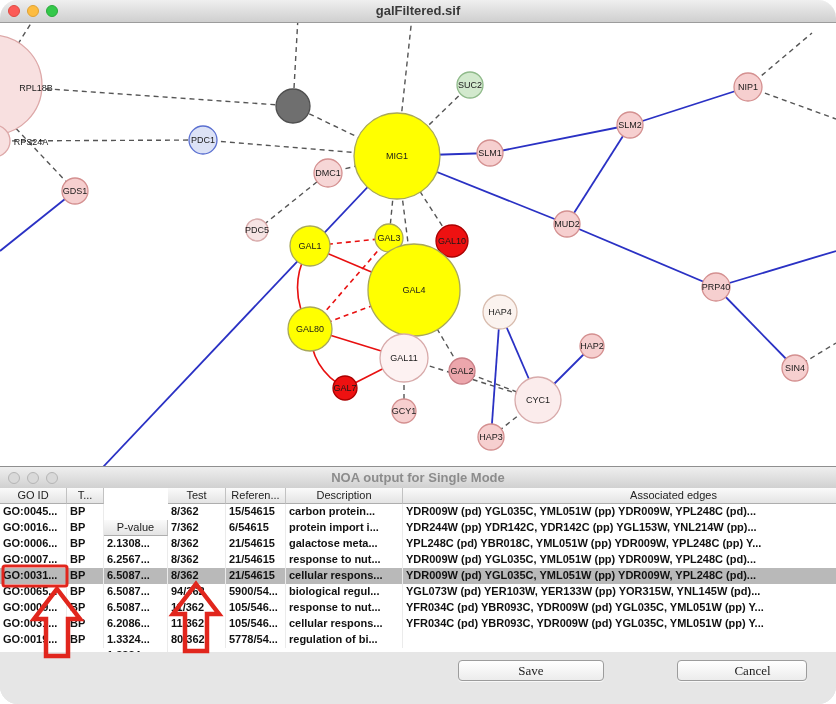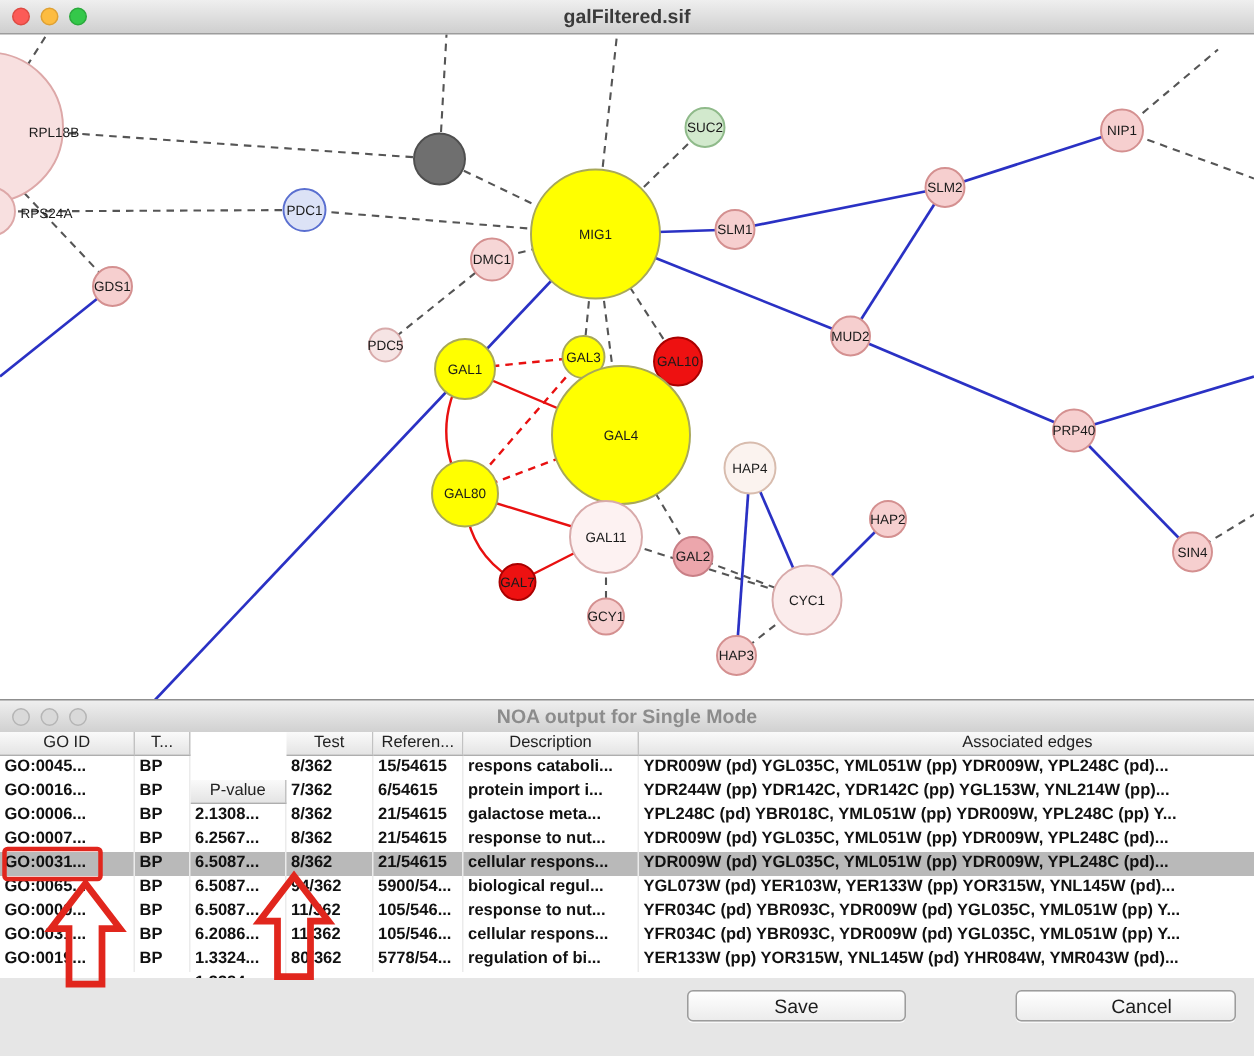--- a/index.html
+++ b/index.html
@@ -1,17 +1,17 @@
 <!DOCTYPE html>
 <html><head>
 <meta charset="utf-8">
 <style>
   html,body{margin:0;padding:0;background:#fff;}
   .screen{position:relative;width:836px;height:704px;overflow:hidden;
-          font-family:"Liberation Sans",sans-serif;background:#e8e8e8;}
+          font-family:"Liberation Sans",sans-serif;background:#e8e8e8;border-radius:18px;}
   
   .titlebar{position:relative;height:22px;
             background:linear-gradient(#efefef,#cfcfcf);
             border-bottom:1px solid #9c9c9c;}
   .titlebar .title{text-align:center;font-size:13px;font-weight:bold;
                    line-height:22px;color:#3a3a3a;}
   .titlebar.inactive .title{color:#8c8c8c;}
   .lights{position:absolute;left:8px;top:5px;display:flex;gap:7px;}
   .light{width:12px;height:12px;border-radius:50%;box-sizing:border-box;display:block;}
   .light.red{background:#fc5b57;border:1px solid #dd4b43;}
@@ -28,35 +28,35 @@
   .thead{display:flex;height:16px;}
   .hcell{box-sizing:border-box;height:16px;line-height:15px;font-size:11px;color:#222;
          text-align:center;white-space:nowrap;overflow:hidden;
          background:linear-gradient(#fafafa,#e4e4e4);
          border-right:1px solid #c2c2c2;border-bottom:1px solid #aeaeae;}
   .tbody{background:#fff;font-weight:bold;}
   .trow{display:flex;height:16px;background:#ffffff;}
   .trow.selected{background:#b9b9b9;}
   .tcell{box-sizing:border-box;height:16px;line-height:15px;font-size:11px;color:#111;
          padding:0 3px;white-space:nowrap;overflow:hidden;border-right:1px solid #ebebeb;}
-  .c-go_id{width:90px;}
+  .c-go_id{width:67px;}
   .c-type{width:37px;}
   .c-p_value{width:64px;margin-top:32px;}
   .c-test{width:58px;}
   .c-reference{width:60px;}
   .c-description{width:117px;}
   .c-edges{flex:1;border-right:none;}
   .hcell.c-edges{text-align:center;padding-left:108px;}
   
   .footer{position:absolute;left:0;top:186px;width:836px;height:52px;background:#e6e6e6;}
-  .btn{position:absolute;top:8px;height:21px;font-family:Liberation Sans, sans-serif;
+  .btn{position:absolute;top:8px;height:21px;font-family:Liberation Serif, serif;
        font-size:13px;color:#1c1c1c;background:linear-gradient(#ffffff,#ececec);
        border:1px solid #9c9c9c;border-radius:4px;box-shadow:0 1px 0 rgba(255,255,255,.7);}
   .btn.save{left:458px;width:146px;}
-  .btn.cancel{left:677px;width:147px;padding-left:27px;}
+  .btn.cancel{left:677px;width:130px;padding-left:27px;}
   
   .overlay{position:absolute;left:0;top:0;width:836px;height:704px;
            pointer-events:none;z-index:40;}
 </style>
 </head>
 <body>
 
 <div class="screen">
 
   <div class="win-main">
@@ -193,21 +193,21 @@
           <div class="hcell c-description">Description</div>
           <div class="hcell c-edges">Associated edges</div>
         </div>
       <div class="tbody" id="noa-rows">
           <div class="trow">
             <div class="tcell c-go_id">GO:0045...</div>
             <div class="tcell c-type">BP</div>
             <div class="tcell c-p_value">2.1308...</div>
             <div class="tcell c-test">8/362</div>
             <div class="tcell c-reference">15/54615</div>
-            <div class="tcell c-description">respons cataboli...</div>
+            <div class="tcell c-description">carbon protein...</div>
             <div class="tcell c-edges">YDR009W (pd) YGL035C, YML051W (pp) YDR009W, YPL248C (pd)...</div>
           </div>
           <div class="trow">
             <div class="tcell c-go_id">GO:0016...</div>
             <div class="tcell c-type">BP</div>
             <div class="tcell c-p_value">6.2567...</div>
             <div class="tcell c-test">7/362</div>
             <div class="tcell c-reference">6/54615</div>
             <div class="tcell c-description">protein import i...</div>
             <div class="tcell c-edges">YDR244W (pp) YDR142C, YDR142C (pp) YGL153W, YNL214W (pp)...</div>
@@ -266,21 +266,20 @@
             <div class="tcell c-description">cellular respons...</div>
             <div class="tcell c-edges">YFR034C (pd) YBR093C, YDR009W (pd) YGL035C, YML051W (pp) Y...</div>
           </div>
           <div class="trow">
             <div class="tcell c-go_id">GO:0019...</div>
             <div class="tcell c-type">BP</div>
             <div class="tcell c-p_value">1.428E...</div>
             <div class="tcell c-test">80/362</div>
             <div class="tcell c-reference">5778/54...</div>
             <div class="tcell c-description">regulation of bi...</div>
-            <div class="tcell c-edges">YER133W (pp) YOR315W, YNL145W (pd) YHR084W, YMR043W (pd)...</div>
           </div>
         </div>
     </div>
 
     <div class="footer">
       <button class="btn save">Save</button>
       <button class="btn cancel">Cancel</button>
     </div>
   </div>
 

